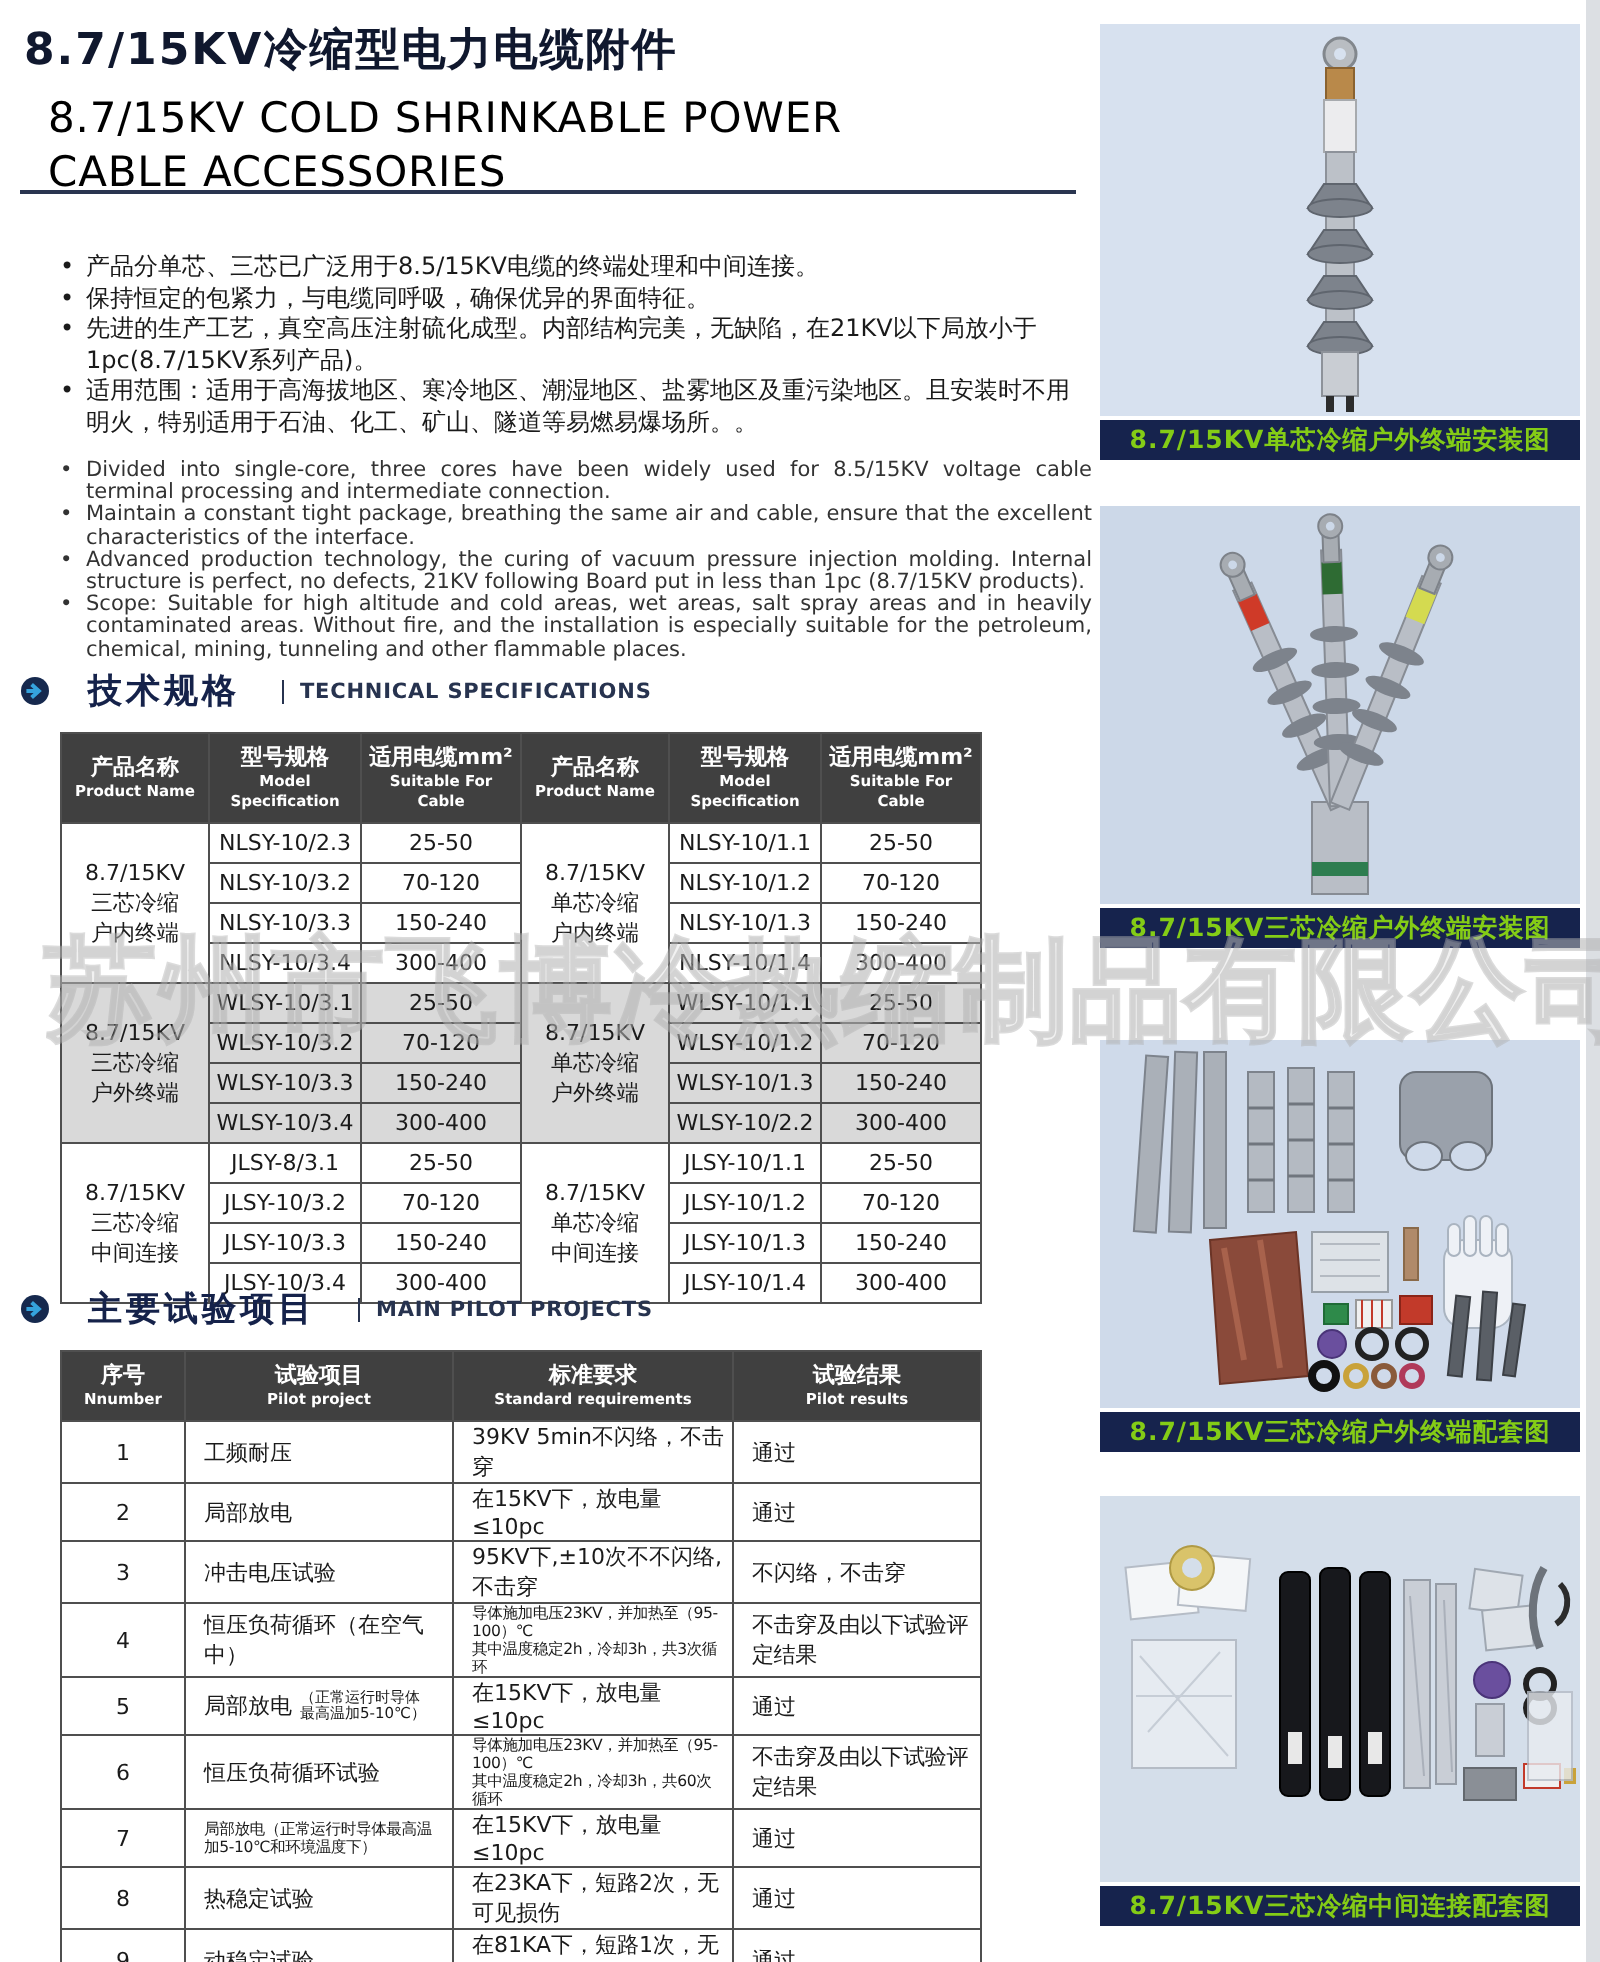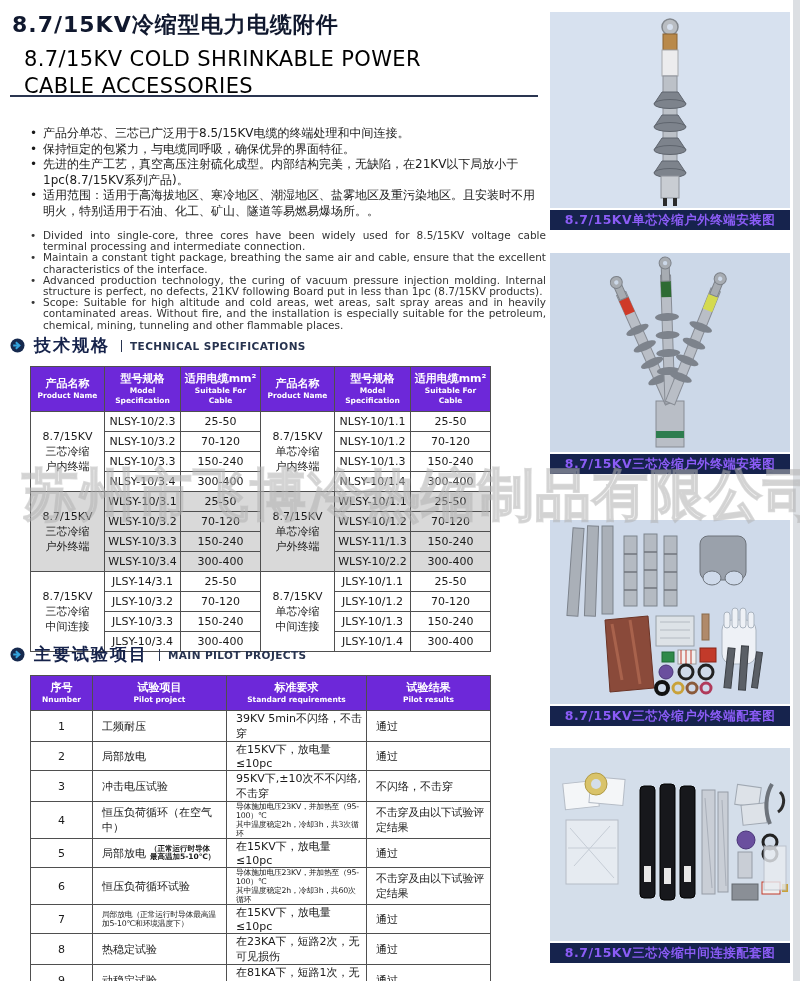--- a/index.html
+++ b/index.html
@@ -12,51 +12,51 @@
   .title-cn{left:12px;top:10px;font-size:22px;font-weight:bold;color:#10182e;letter-spacing:1px;}
   .title-en{left:24px;top:46px;font-size:21px;color:#000000;line-height:1.3;letter-spacing:.4px;}
   .head-rule{left:10px;top:95px;width:528px;height:2px;background:#2a3550;}
   
   .feat{left:14px;top:110px;width:516px;list-style:none;margin:16px;padding:0;}
   .feat li{position:relative;padding-left:13px;font-size:12px;line-height:15.6px;color:#1a1a1a;}
   .feat li::before{content:"•";position:absolute;left:0;top:0;}
   .feat-en{top:214px;}
   .feat-en li{font-size:10.5px;line-height:11.2px;color:#333;text-align:justify;}
   
-  .sec{display:flex;align-items:center;gap:9px;}
+  .sec{display:flex;align-items:center;gap:19px;}
   .sec-cn{font-size:17px;font-weight:bold;color:#15224a;letter-spacing:2px;}
   .sec-en{font-size:10.5px;font-weight:bold;color:#27334f;border-left:1.5px solid #27334f;padding-left:8px;margin-left:2px;letter-spacing:.4px;}
   .sec1{left:10px;top:334px;}
   .sec2{left:10px;top:643px;}
   
   table{border-collapse:collapse;table-layout:fixed;}
   .spec-table{left:30px;top:366px;width:460px;}
   .test-table{left:30px;top:675px;width:460px;}
   th,td{border:1px solid #4f4f4f;padding:0 3px;overflow:hidden;}
-  thead th{background:#6d28d9;color:#fff;font-weight:bold;}
+  thead th{background:#404040;color:#fff;font-weight:bold;}
   .spec-table thead th{height:44px;}
   .test-table thead th{height:34px;}
   .h-cn{font-size:11px;line-height:14px;}
   .h-en{font-size:7.5px;font-weight:bold;line-height:10px;}
   .spec-table td{font-size:11px;text-align:center;height:19px;}
   .name-cell div{font-size:11px;line-height:15px;}
   tr.shaded td{background:#d9d9d9;}
   .test-table td{font-size:11px;}
   .test-table td.c{text-align:center;}
   .test-table td.l{text-align:left;padding-left:9px;}
   tr.normal td{height:18px;}
   tr.tall td{height:23px;}
   .small-lines div{font-size:7.8px;line-height:9px;letter-spacing:-.2px;}
-  .note{display:inline-block;vertical-align:middle;margin-left:4px;font-weight:bold;}
+  .note{display:inline-block;vertical-align:middle;margin-left:4px;}
   .note div{font-size:7.5px;line-height:8.5px;}
   .small-result{font-size:8.5px;letter-spacing:-.2px;}
   
   .card{left:550px;width:240px;}
   .photo{width:240px;display:block;}
-  .caption{height:20px;background:#16234d;color:#8b5cf6;font-size:12.5px;font-weight:bold;
+  .caption{height:20px;background:#16234d;color:#84cc16;font-size:12.5px;font-weight:bold;
            text-align:center;line-height:20px;letter-spacing:.5px;margin-top:2px;}
   .card1{top:12px;} .card2{top:253px;} .card3{top:508px;margin-top:12px;} .card4{top:748px;}
   
   .watermark{
     left:22px;top:458px;z-index:6;white-space:nowrap;font-weight:bold;
     font-size:56px;letter-spacing:1px;color:rgba(190,190,190,0.22);
     -webkit-text-stroke:1.5px rgba(175,175,175,0.45);pointer-events:none;
   }
   .edge-strip{right:0;top:0;width:7px;height:981px;background:#dcdfe3;}
 </style>
@@ -182,36 +182,36 @@
       </tr>
       <tr class="shaded">
         <td>WLSY-10/3.2</td>
         <td>70-120</td>
         <td>WLSY-10/1.2</td>
         <td>70-120</td>
       </tr>
       <tr class="shaded">
         <td>WLSY-10/3.3</td>
         <td>150-240</td>
-        <td>WLSY-11/1.3</td>
+        <td>WLSY-10/1.3</td>
         <td>150-240</td>
       </tr>
       <tr class="shaded">
         <td>WLSY-10/3.4</td>
         <td>300-400</td>
         <td>WLSY-10/2.2</td>
         <td>300-400</td>
       </tr>
       <tr>
         <td class="name-cell" rowspan="4">
           <div>8.7/15KV</div>
           <div>三芯冷缩</div>
           <div>中间连接</div>
         </td>
-        <td>JLSY-14/3.1</td>
+        <td>JLSY-8/3.1</td>
         <td>25-50</td>
         <td class="name-cell" rowspan="4">
           <div>8.7/15KV</div>
           <div>单芯冷缩</div>
           <div>中间连接</div>
         </td>
         <td>JLSY-10/1.1</td>
         <td>25-50</td>
       </tr>
       <tr>

